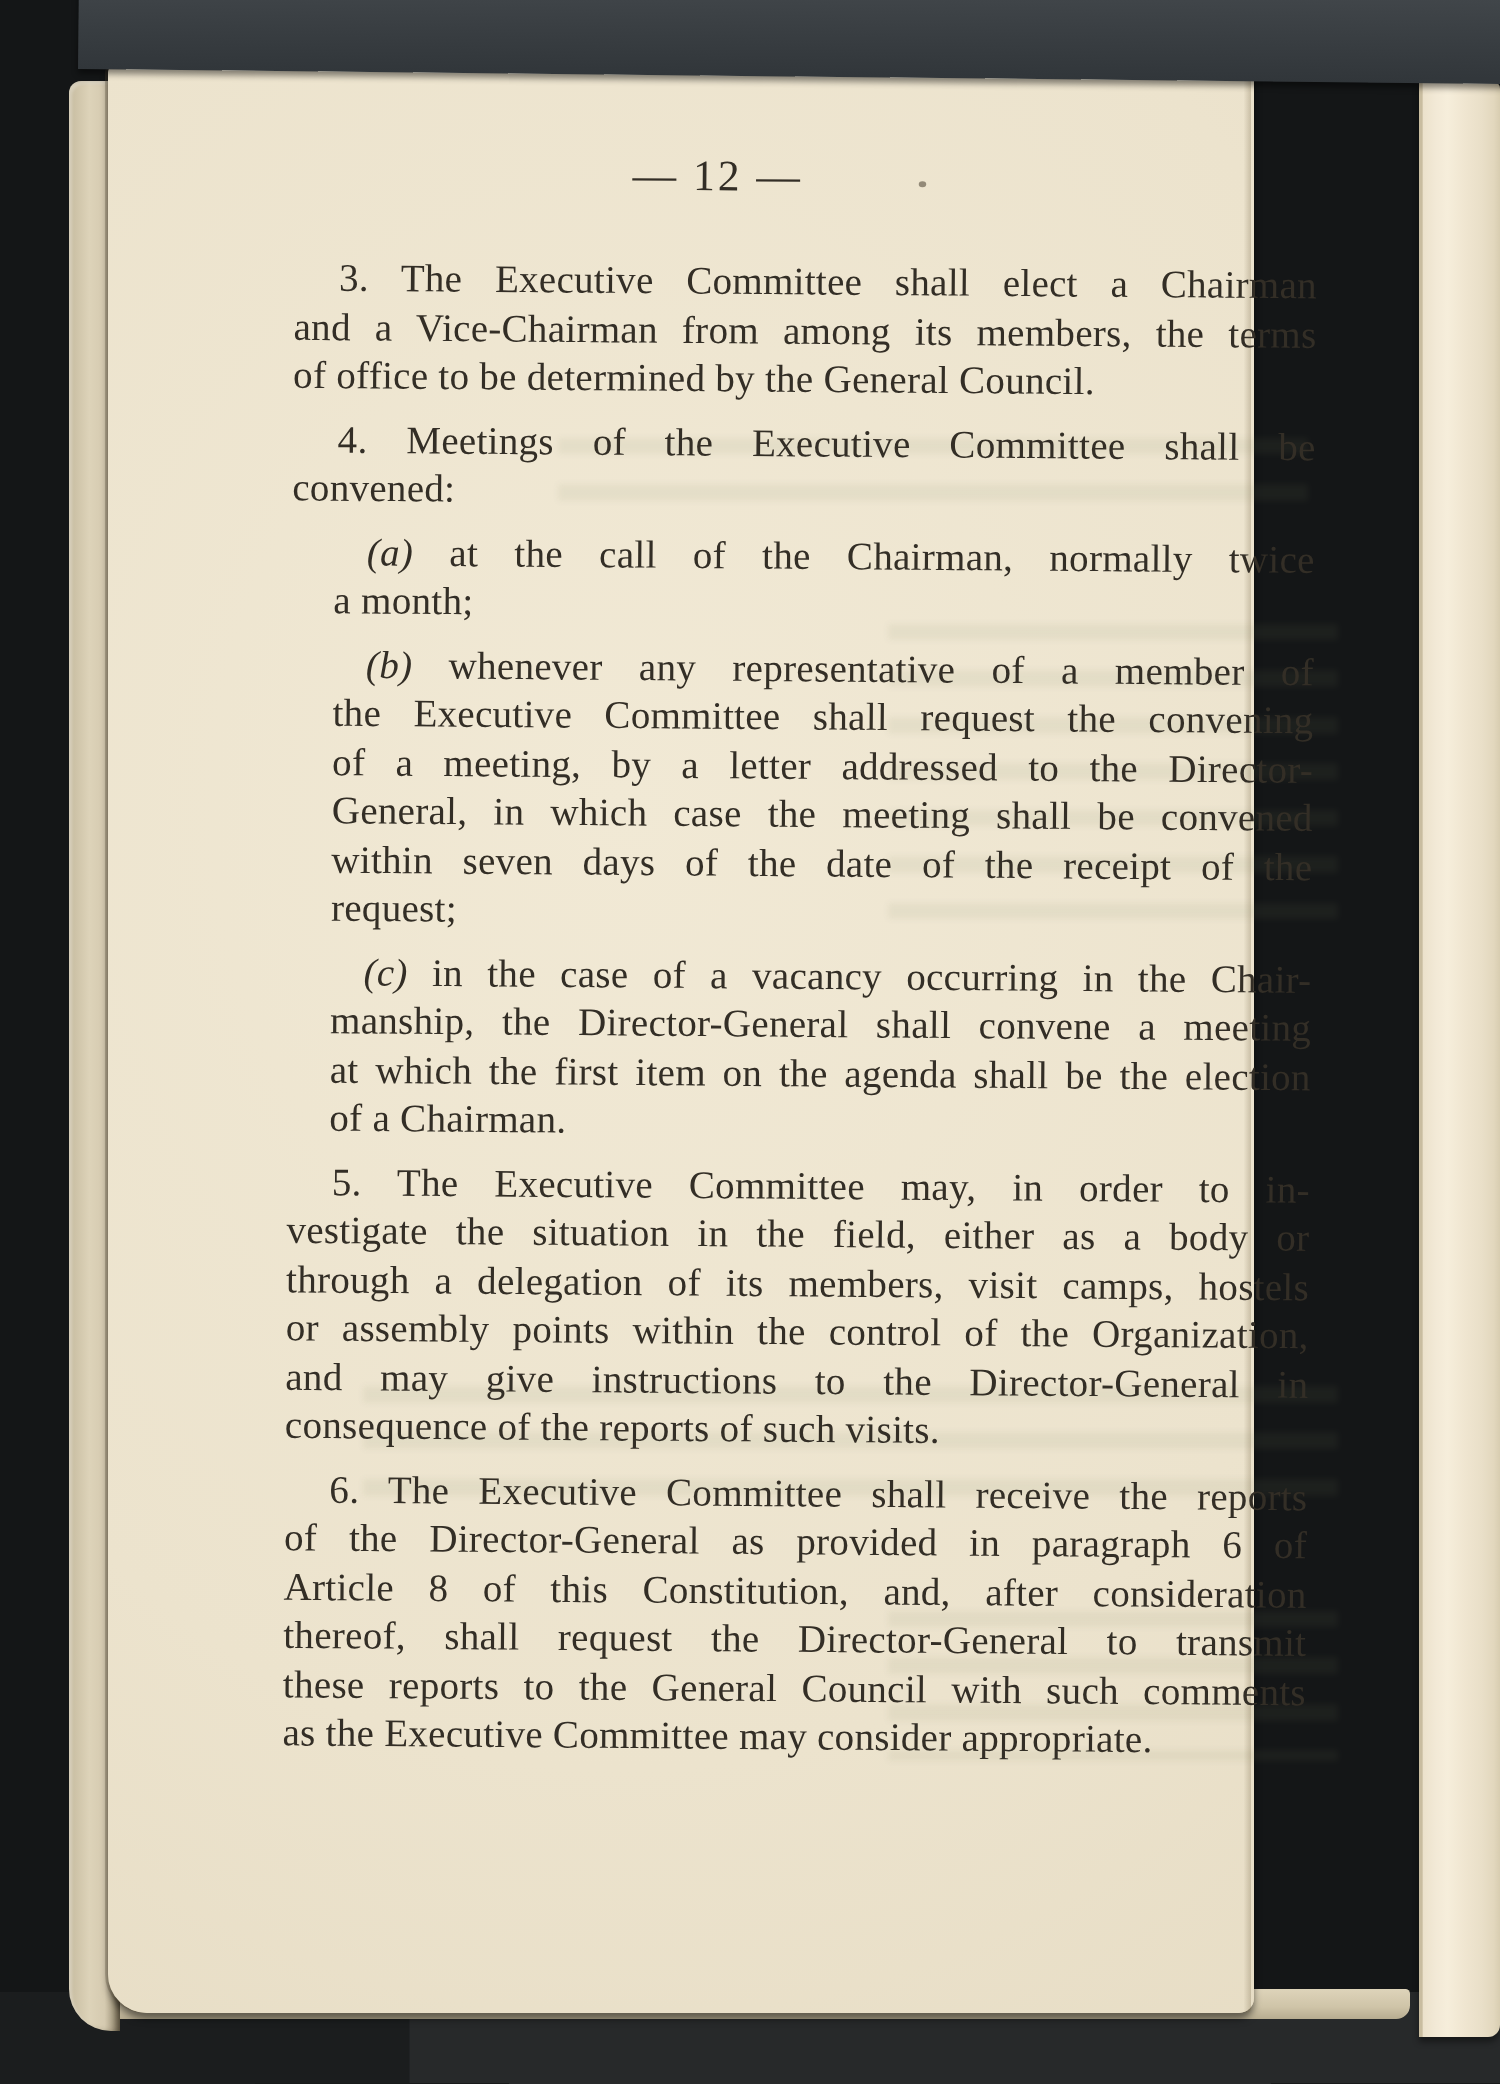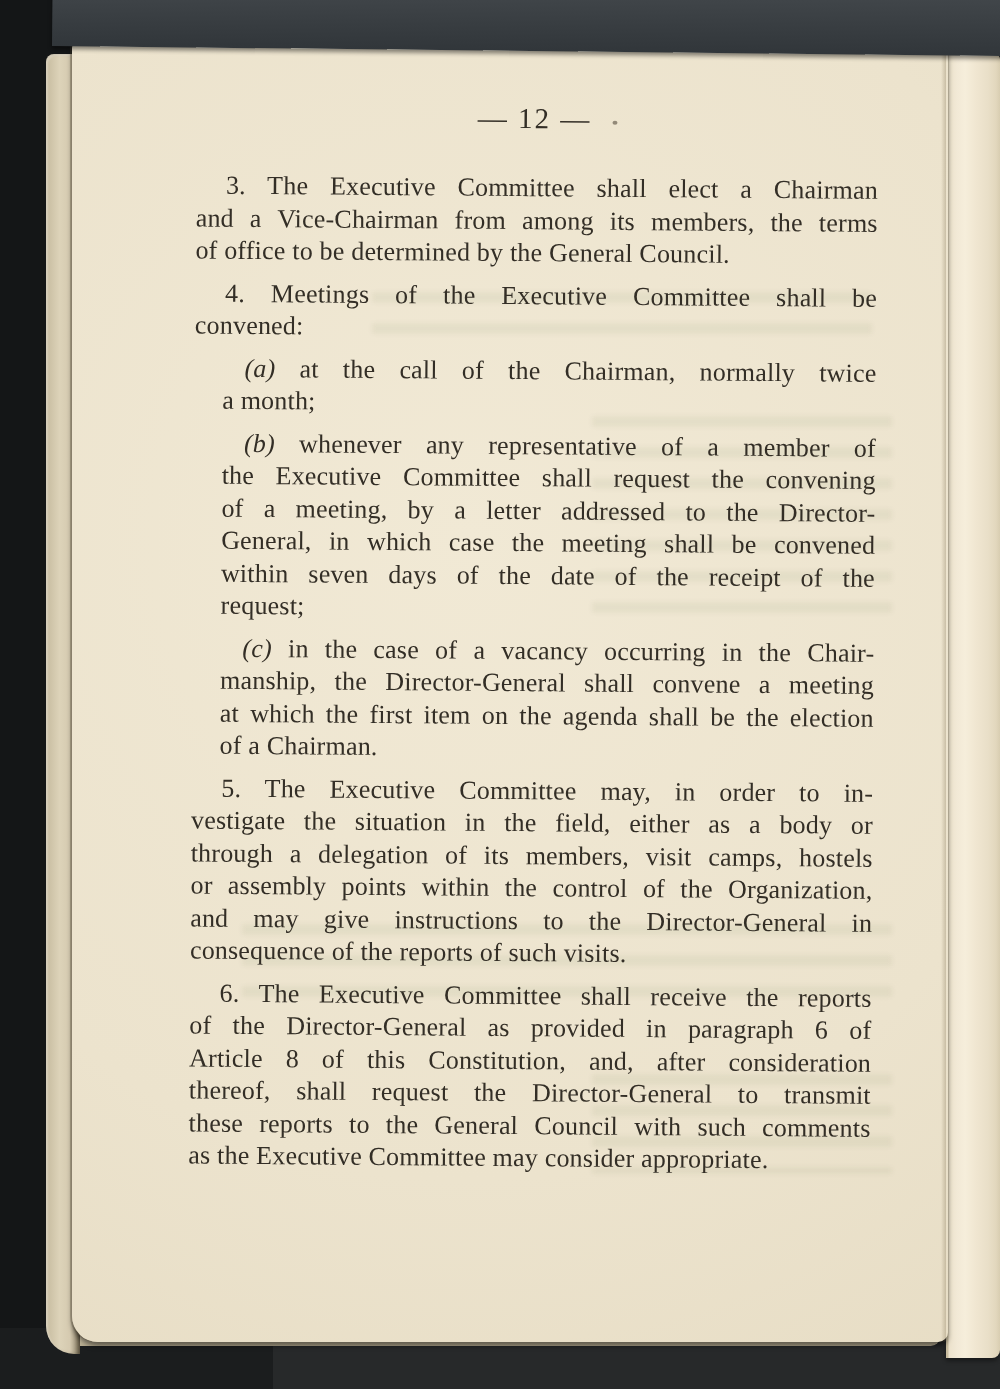--- a/index.html
+++ b/index.html
@@ -49,21 +49,21 @@
     background:linear-gradient(90deg,
       #c9bda0 0px,#c9bda0 2px,#ece2cc 3px,#f2e9d6 11px,#f6eedb 19px,
       #f0e6d1 30px,#e9dfc8 42px,#e2d7bd 50px,#d8cdb1 54px);
     border-radius:0 5px 8px 0;
     box-shadow:0 3px 4px rgba(0,0,0,.4);
     z-index:2;
   }
 
   
   .book-page{
-    position:absolute;left:72px;top:44px;width:876px;height:1298px;
+    position:absolute;left:72px;top:44px;width:764px;height:1298px;
     background:radial-gradient(130% 90% at 45% 38%, #f1e9d5 0%, #ece3cd 55%, #e7ddc5 83%, #ddd2b6 100%);
     border-radius:4px 3px 10px 26px;
     box-shadow:-2px 0 0 rgba(82,72,50,.28), 0 4px 5px rgba(0,0,0,.5);
     z-index:2;
   }
   .page-crease-right{
     position:absolute;right:2px;top:0;bottom:0;width:5px;
     background:linear-gradient(90deg, rgba(120,104,72,0) 0%, rgba(120,104,72,.30) 100%);
     border-radius:0 3px 3px 0;
   }

